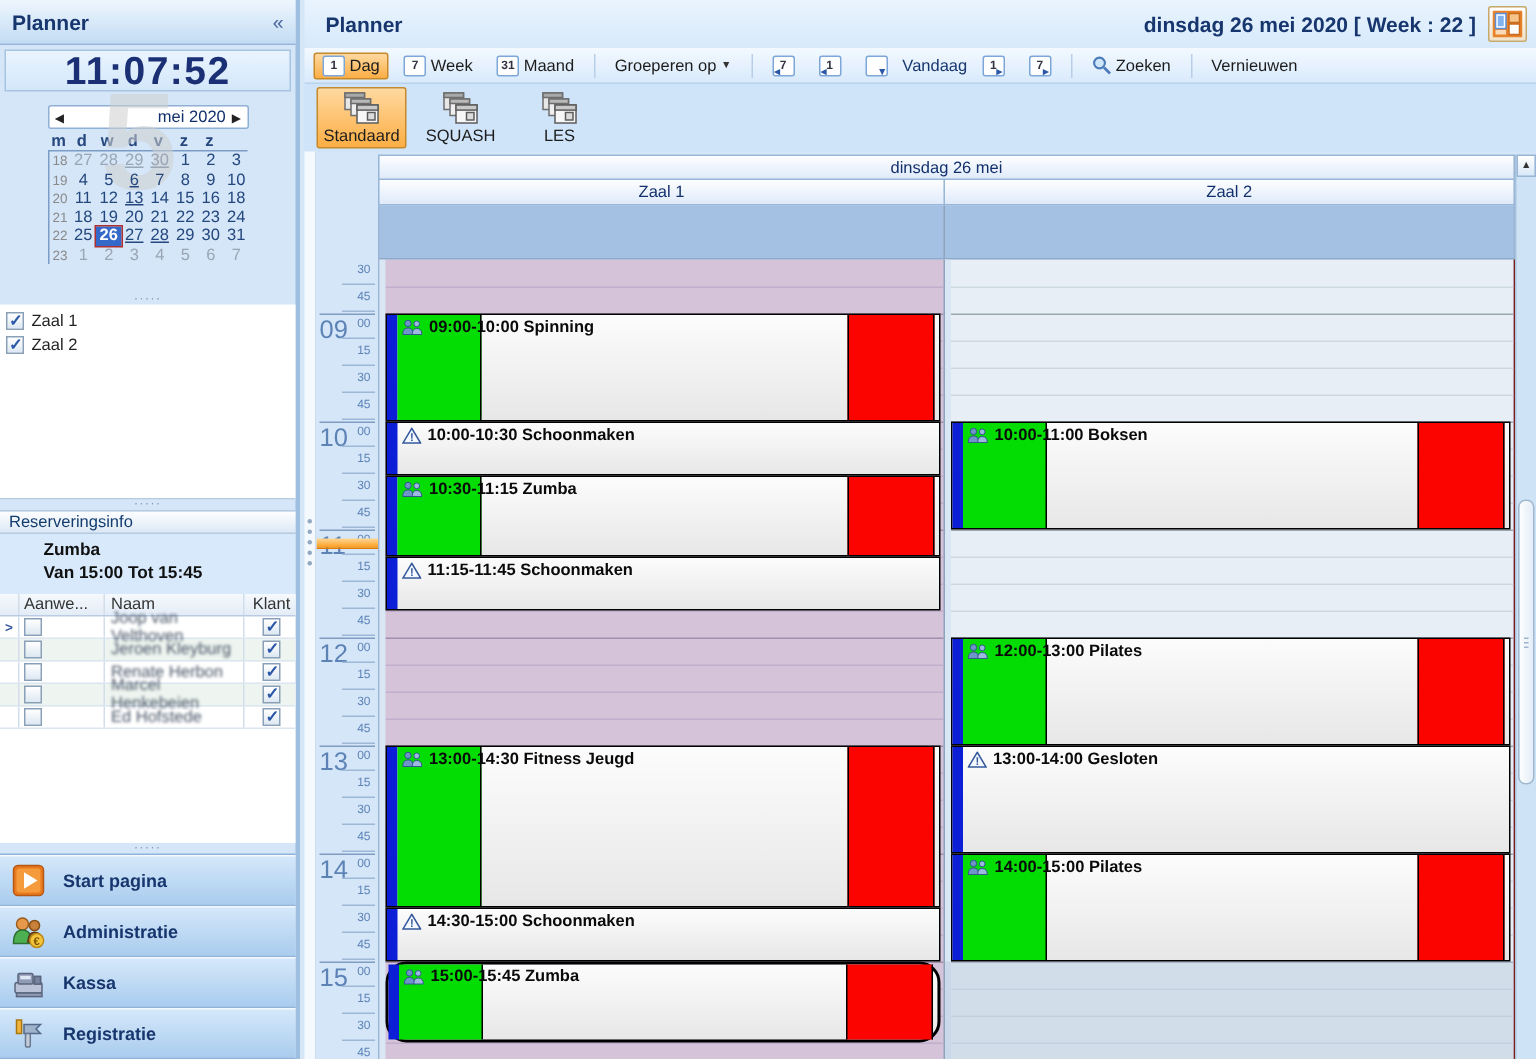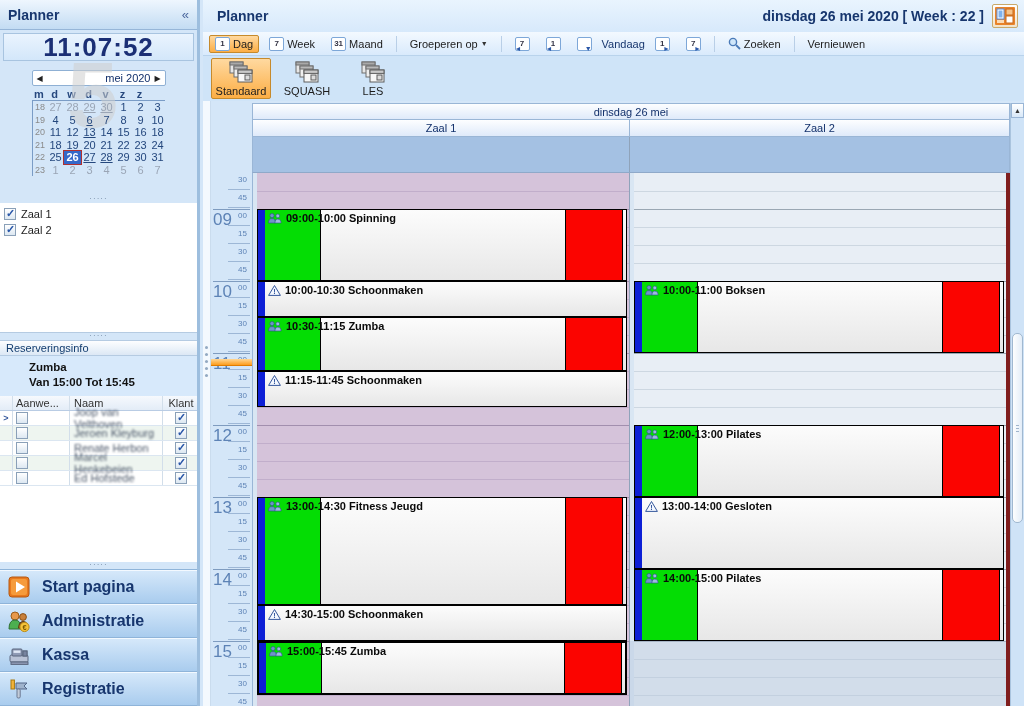--- a/index.html
+++ b/index.html
@@ -60,21 +60,21 @@
   .rt-c2{flex:1;border-right:1px solid #d2deea;height:100%;display:flex;
     align-items:center;padding-left:4px;}
   .rt-c3{width:34px;height:100%;display:flex;align-items:center;justify-content:center;padding-left:2px;}
   .rt-row:nth-child(odd):not(.rt-head){background:#eef5f0;}
   .blurname{filter:blur(1.1px);color:#4a5668;}
   .sb-fill{flex:1;background:#fff;}
   #sb-nav{border-top:1px solid #8fb4d9;}
   .nav-item{height:34px;background:linear-gradient(#d5e8fa,#a9ccee);
     border-top:1px solid #f3f9ff;border-bottom:1px solid #8fb4d9;
     display:flex;align-items:center;gap:10px;padding:0 6px;cursor:pointer;}
-  .nav-item .lbl{font-weight:bold;color:#17366e;font-size:16px;}
+  .nav-item .lbl{font-weight:bold;color:#17366e;font-size:12px;}
   .nav-ico{width:26px;height:26px;display:flex;align-items:center;justify-content:center;}
 
   
   #main{position:absolute;left:203px;top:0;right:0;height:706px;background:#d4e6f8;}
   .m-header{height:32px;display:flex;align-items:center;padding:0 6px 0 14px;
     background:linear-gradient(#e9f4fe,#d7e9fb);}
   .m-title{font-size:14px;font-weight:bold;}
   .m-date{margin-left:auto;font-size:14px;font-weight:bold;margin-right:8px;}
   .m-layoutbtn{width:26px;height:24px;border:1px solid #c9a96a;border-radius:2px;
     background:linear-gradient(#fff,#f1e2c8);display:flex;align-items:center;
@@ -119,34 +119,34 @@
   .allday .ad{height:100%;}
   .allday .ad:first-child{width:377px;border-right:1px solid #8fa3ba;}
   .ruler{position:absolute;left:8px;width:41px;top:72px;bottom:0;overflow:hidden;}
   .hourlbl{position:absolute;left:2px;font-size:17px;color:#5d83b6;}
   .minlbl{position:absolute;right:5px;font-size:8px;color:#5d83b6;}
   .qline{position:absolute;right:2px;width:22px;border-bottom:1px solid #9db7d6;}
   .hline{position:absolute;left:2px;right:2px;border-top:1px solid #7f9cc0;}
   .nowband{position:absolute;left:0;right:0;height:7px;
     background:linear-gradient(#ffd796,#fd9c1c);border-bottom:1px solid #e07c00;}
   .cols{position:absolute;left:49px;right:14px;top:72px;bottom:0;display:flex;
-    border-left:1px solid #9ab6d6;border-right:4px solid #7f1d1d;overflow:hidden;}
+    border-left:1px solid #9ab6d6;border-right:1px solid #7f1d1d;overflow:hidden;}
   .col{position:relative;height:100%;}
   .col0{width:377px;border-right:1px solid #8fa3ba;background:#d5c3da;}
   .col1{flex:1;background:#e8eef5;}
   .colstrip{position:absolute;left:0;top:0;bottom:0;width:4px;background:#d9e6f3;z-index:1;}
   .gq{position:absolute;left:0;right:0;height:0;}
   .col0 .gq{border-top:1px solid #c1aecb;}
   .col1 .gq{border-top:1px solid #cdd7e1;}
   .col0 .gh{border-top:1px solid #a28fae;}
   .col1 .gh{border-top:1px solid #9aa7b3;}
   .aftertint{position:absolute;left:0;right:0;bottom:0;background:rgba(183,200,222,.45);z-index:2;}
   .event{position:absolute;left:4px;right:2px;border:1px solid #000;
     background:linear-gradient(#fcfcfc,#e7e7e7);z-index:3;cursor:pointer;}
-  .event.selected{border-width:2px;}
+  .event.selected{border-width:2px;border-radius:14px;}
   .ev-strip{position:absolute;left:0;top:0;bottom:0;width:7px;background:#0d1fd6;}
   .ev-green{position:absolute;left:7px;top:0;bottom:0;width:56px;background:#04dd04;
     border-right:1px solid #000;}
   .ev-red{position:absolute;right:3px;top:0;bottom:0;width:58px;background:#fb0400;
     border-left:1px solid #000;border-right:1px solid #000;}
   .ev-title{position:absolute;left:10px;top:2px;display:flex;align-items:center;gap:4px;
     font-weight:bold;color:#0a0a0a;white-space:nowrap;z-index:2;font-size:11px;}
   .vscroll{position:absolute;right:0;top:2px;bottom:0;width:14px;background:#cfe3f7;
     border-left:1px solid #aac4de;}
   .vs-btn{position:absolute;top:0;left:0;right:0;height:15px;background:linear-gradient(#fff,#d8e8f8);

